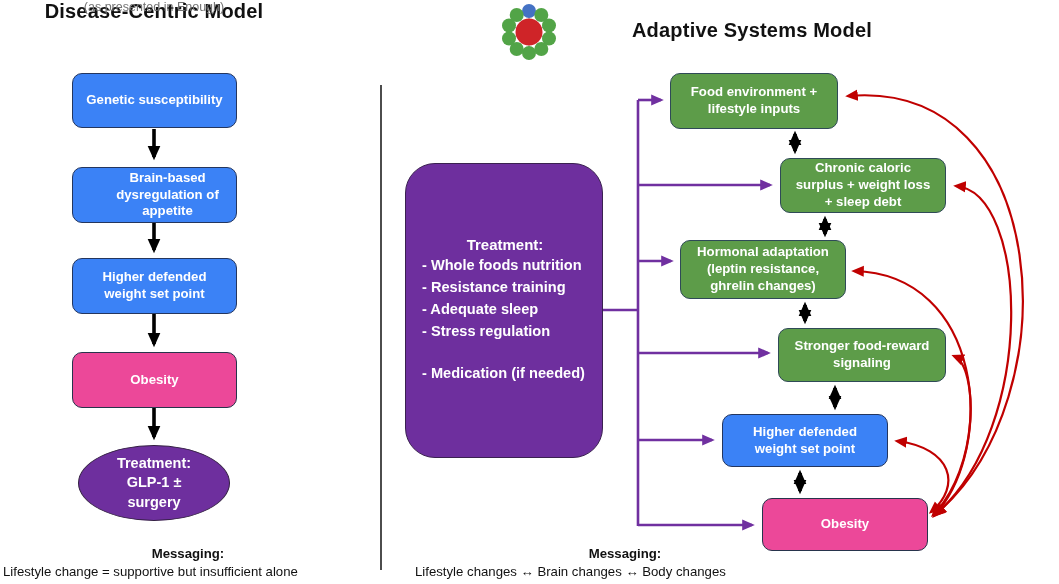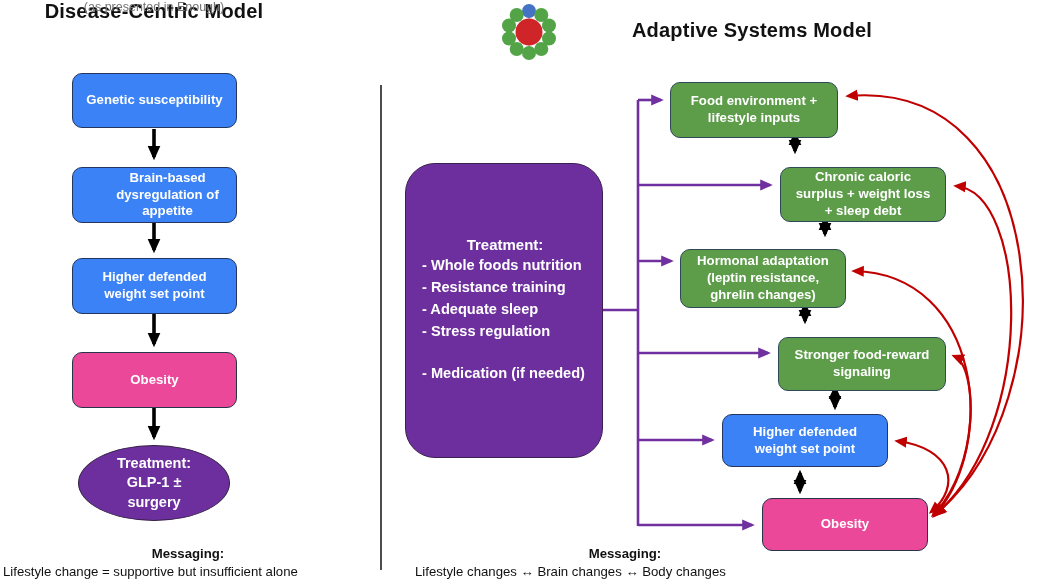--- a/index.html
+++ b/index.html
@@ -12,21 +12,21 @@
   .col-title{font-weight:bold;font-size:20px;color:#111;text-align:center;letter-spacing:.2px;}
   .col-subtitle{font-size:12.5px;color:#737373;text-align:center;}
   
   .node{
     position:absolute;border-radius:10px;display:flex;align-items:center;justify-content:center;
     color:#fff;font-weight:600;font-size:13.2px;text-align:center;line-height:1.28;
     padding:4px 10px;box-sizing:border-box;border:1.4px solid #1e2f50;
   }
   .node.blue{background:#3b82f6;border-color:#24365e;}
   .node.red{background:#ec4899;border-color:#27344c;}
-  .node.green{background:#5d9c49;border-color:#2f4a57;margin-top:9px;}
+  .node.green{background:#5d9c49;border-color:#2f4a57;}
   .ellipse{
     position:absolute;border-radius:50%;background:#6e2f9e;border:1.6px solid #332042;
     display:flex;flex-direction:column;align-items:center;justify-content:center;
     color:#fff;font-weight:bold;font-size:14.5px;line-height:1.35;text-align:center;
   }
   
   .treat-panel{
     position:absolute;background:#6e2f9e;border:1.5px solid #3a2150;border-radius:30px;
     color:#fff;display:flex;flex-direction:column;justify-content:center;
     box-sizing:border-box;padding:10px 14px 10px 16px;

